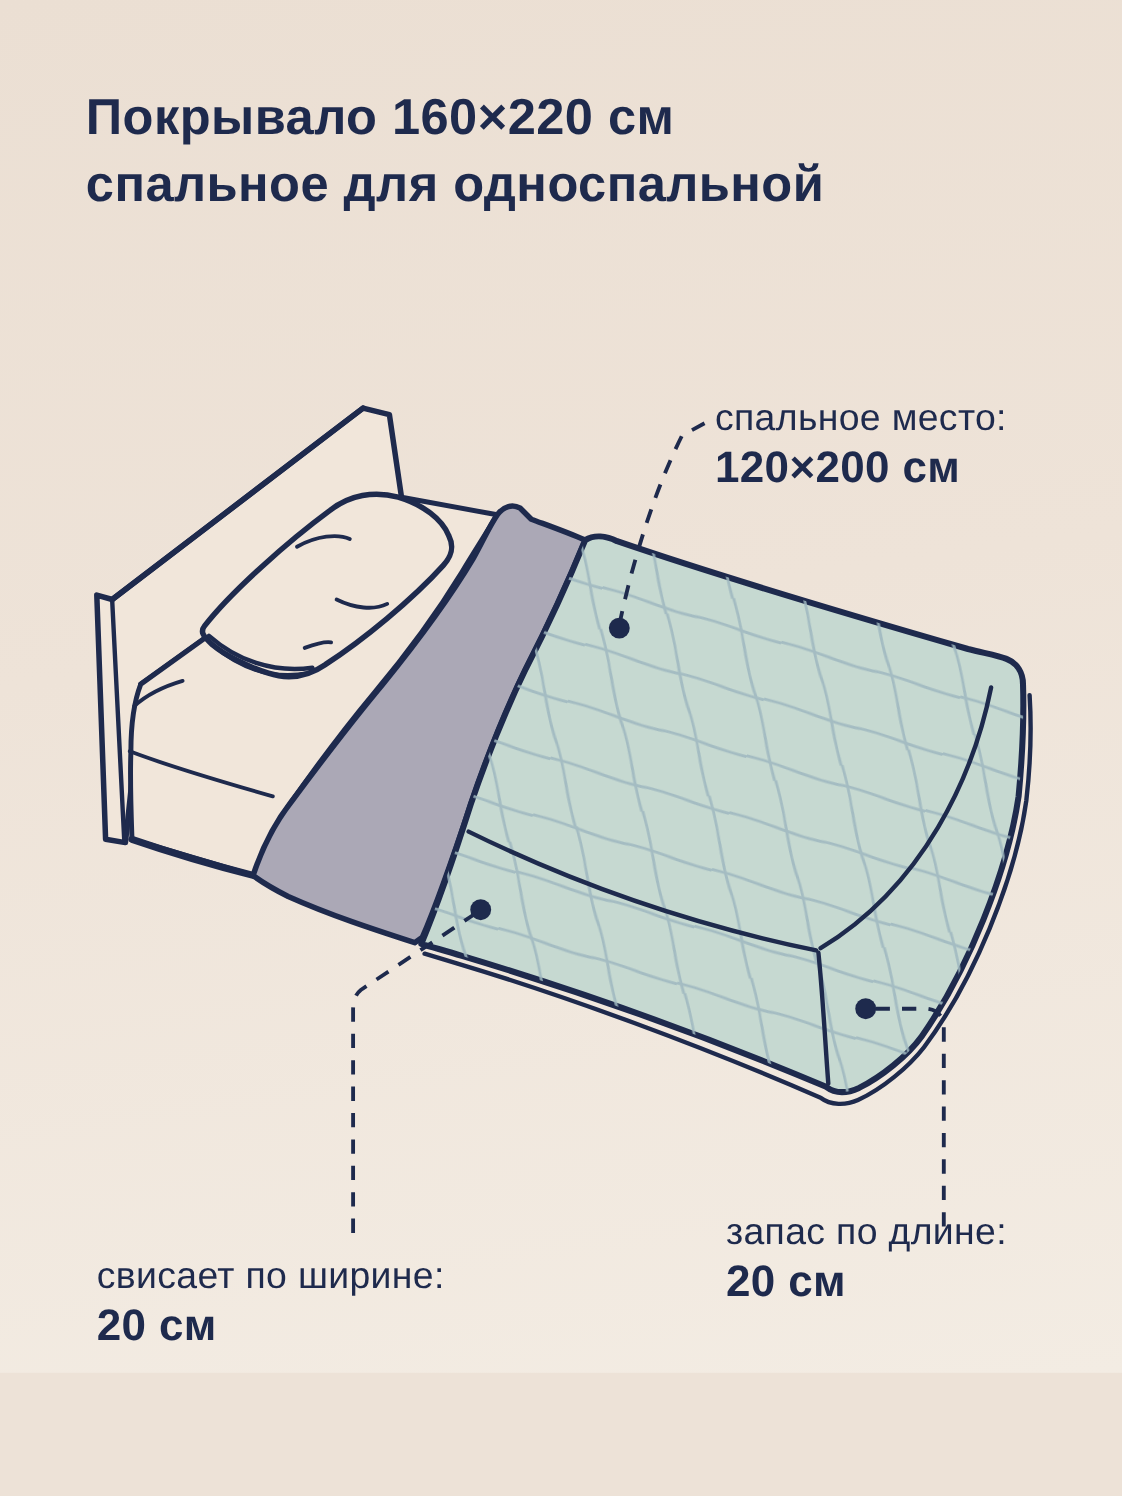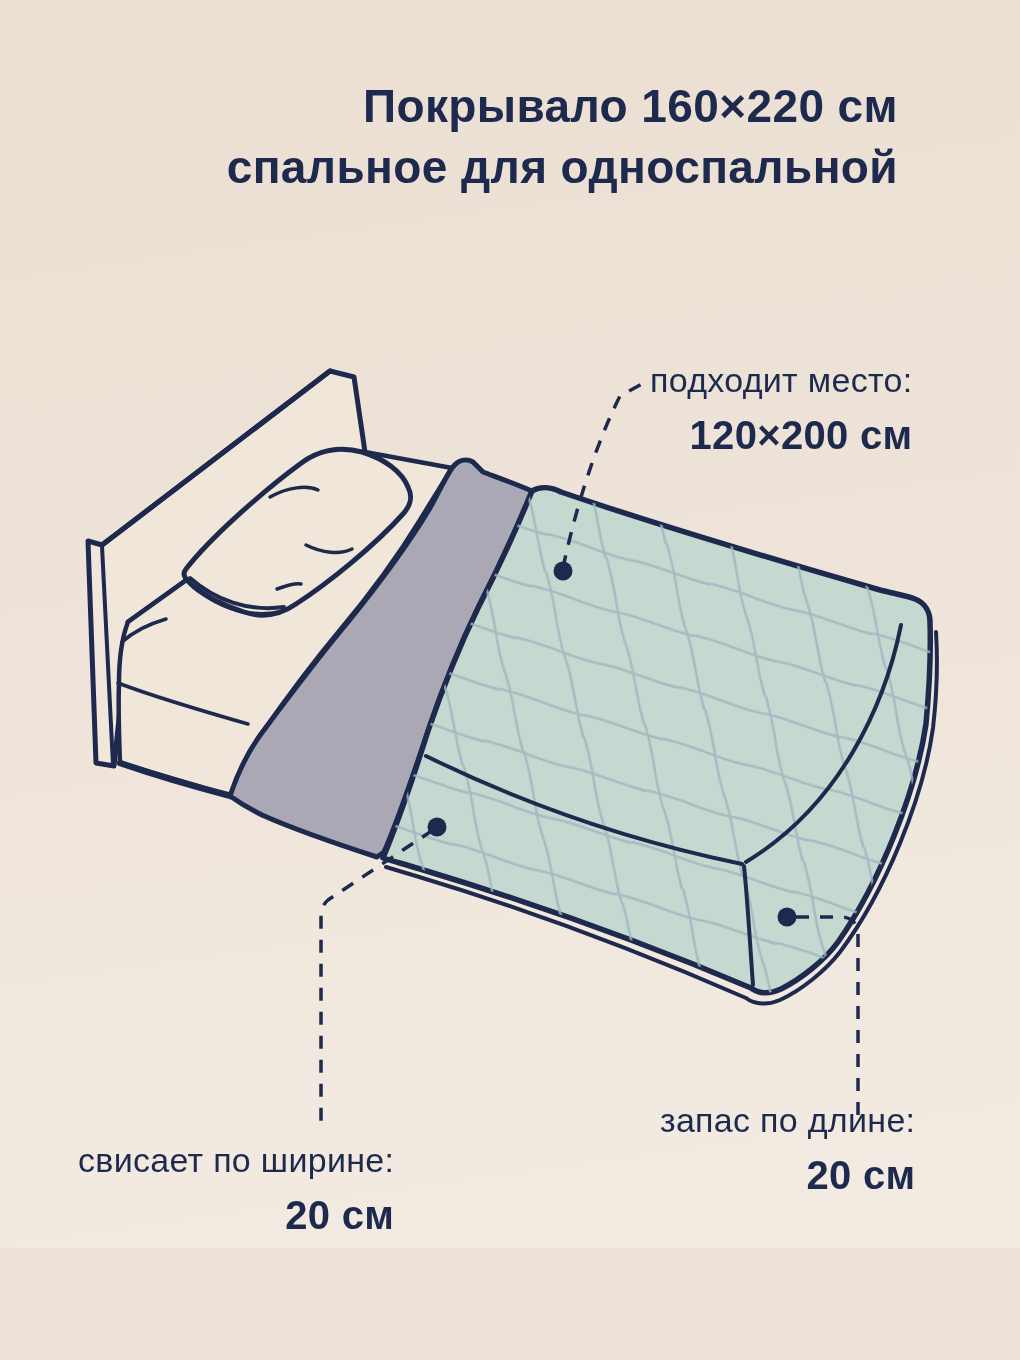--- a/index.html
+++ b/index.html
@@ -5,33 +5,32 @@
   html,body{margin:0;padding:0;}
   body{
     width:1020px;height:1360px;
     font-family:"Liberation Sans", sans-serif;
     background:#ede2d7;
     overflow:hidden;
   }
   .stage{
     position:relative;width:1020px;height:1248px;
     background:linear-gradient(172deg,#ebdfd3 0%,#eee3d8 45%,#f3ece3 100%);
-    text-align:right;
   }
   .stage svg{position:absolute;left:0;top:0;}
   .title{
     position:absolute;left:78px;top:76px;width:820px;
     color:#1e2a4d;font-size:46px;font-weight:700;
     line-height:1.32;letter-spacing:.4px;
   }
   .callout-text{position:absolute;color:#1e2a4d;}
   .callout-text .lbl{font-size:34px;font-weight:400;letter-spacing:.3px;line-height:1.2;}
-  .callout-text .val{font-size:40px;font-weight:700;letter-spacing:.3px;margin-top:10px;line-height:1.2;}
+  .callout-text .val{font-size:40px;font-weight:700;letter-spacing:.3px;margin-top:0;line-height:1.2;}
   .ct-sleep{left:650px;top:360px;}
-  .ct-width{left:78px;top:1140px;}
+  .ct-width{left:88px;top:1140px;}
   .ct-length{left:660px;top:1100px;}
 </style>
 </head>
 <body>
 
 <div class="stage">
 
   <svg width="1020" height="1360" viewBox="0 0 1020 1360" aria-hidden="true">
     <defs>
       <pattern id="quiltA" width="170" height="54" patternUnits="userSpaceOnUse" patternTransform="rotate(17)">
@@ -97,21 +96,21 @@
       <circle cx="787" cy="917" r="9.5"></circle>
     </g>
   </svg>
 
   <div class="title">
     <div>Покрывало 160×220 см</div>
     <div>спальное для односпальной</div>
   </div>
 
   <div class="callout-text ct-sleep">
-    <div class="lbl">подходит место:</div>
+    <div class="lbl">спальное место:</div>
     <div class="val">120×200 см</div>
   </div>
 
   <div class="callout-text ct-width">
     <div class="lbl">свисает по ширине:</div>
     <div class="val">20 см</div>
   </div>
 
   <div class="callout-text ct-length">
     <div class="lbl">запас по длине:</div>

